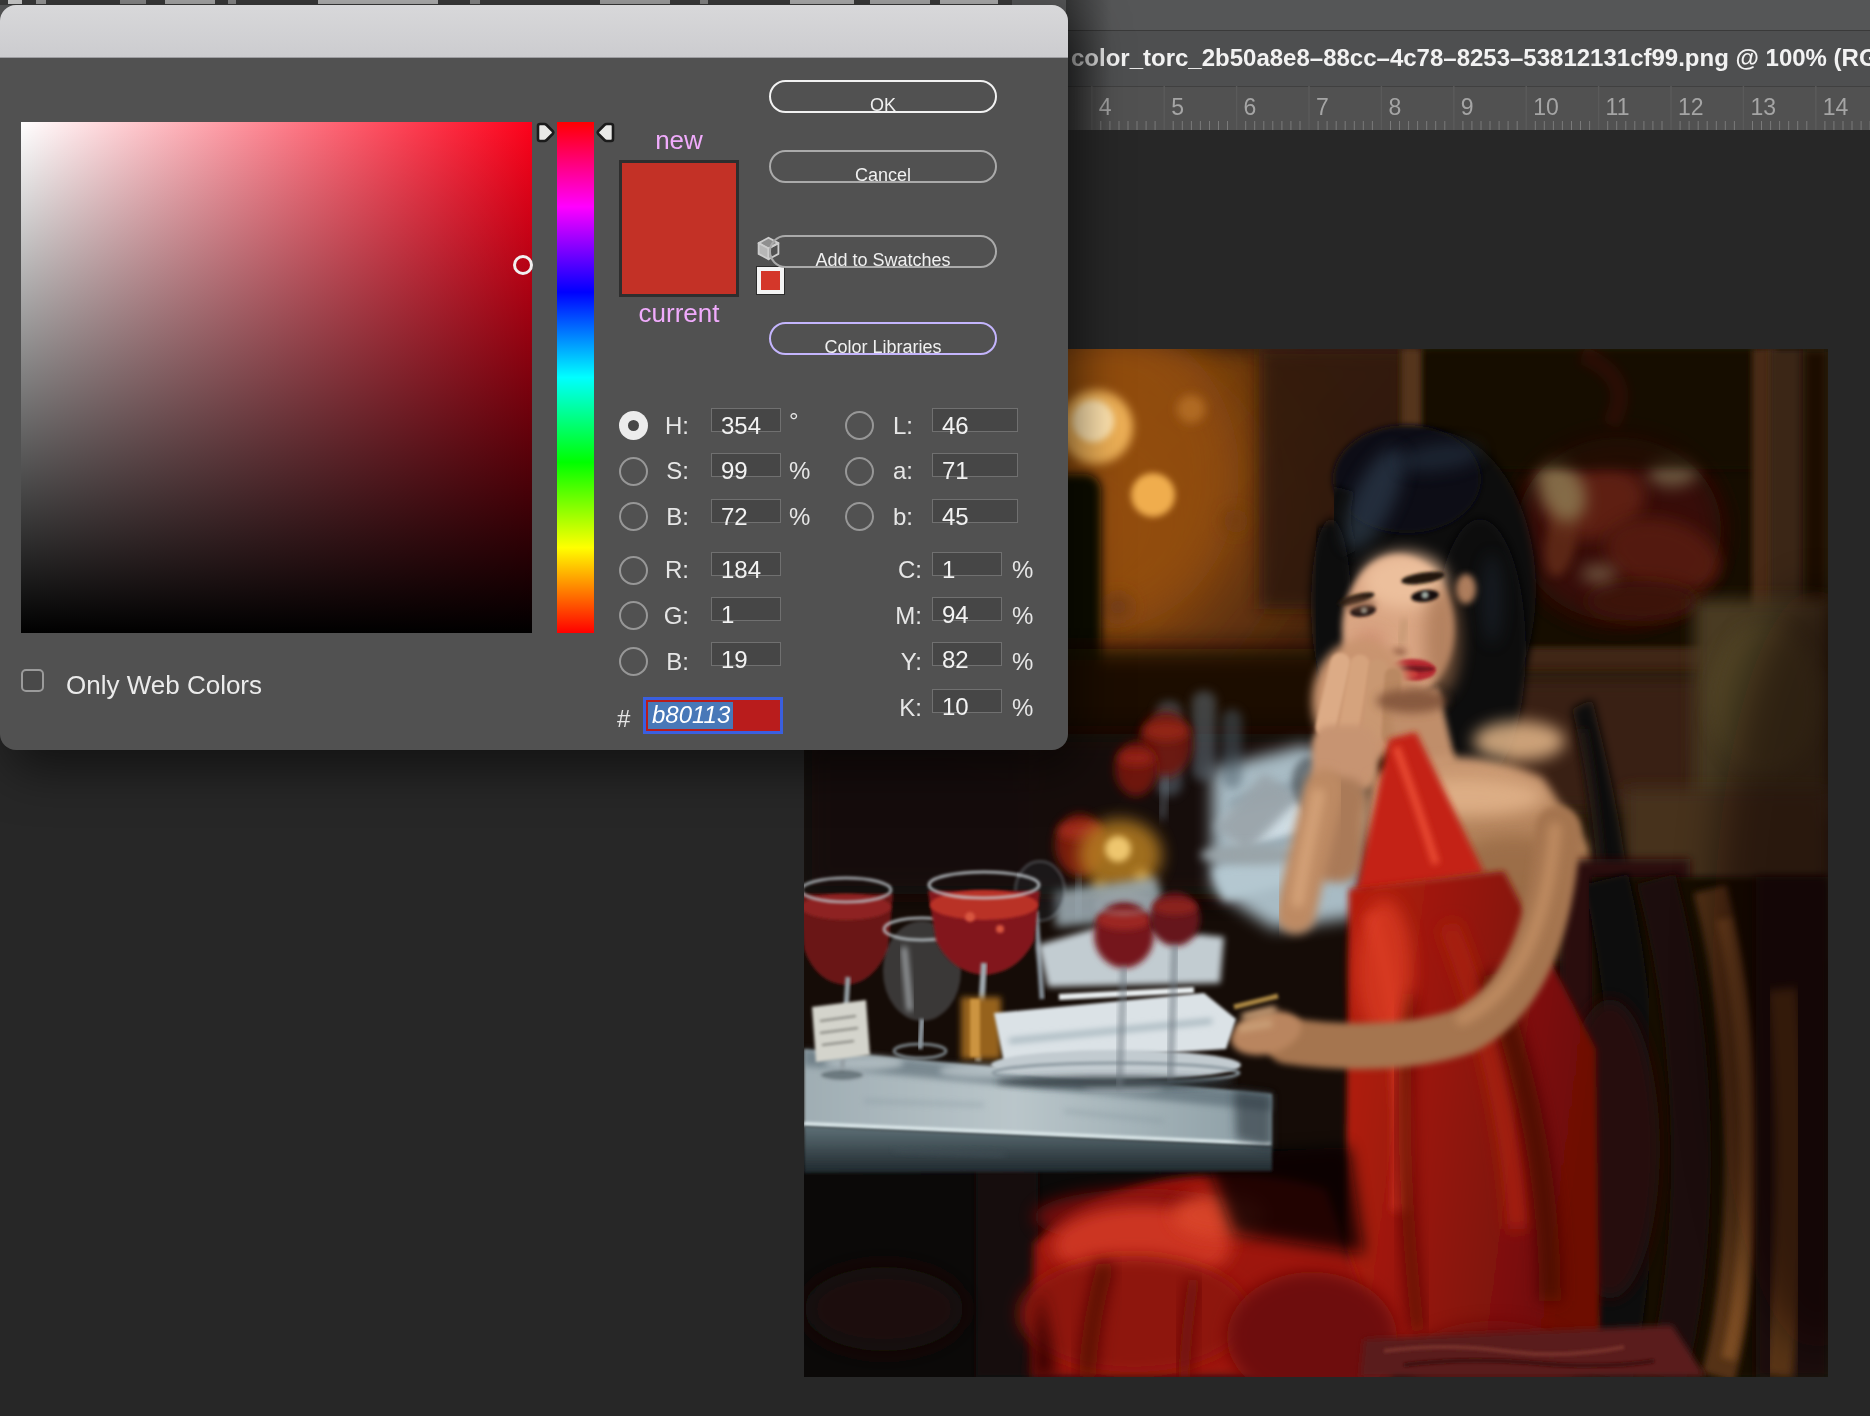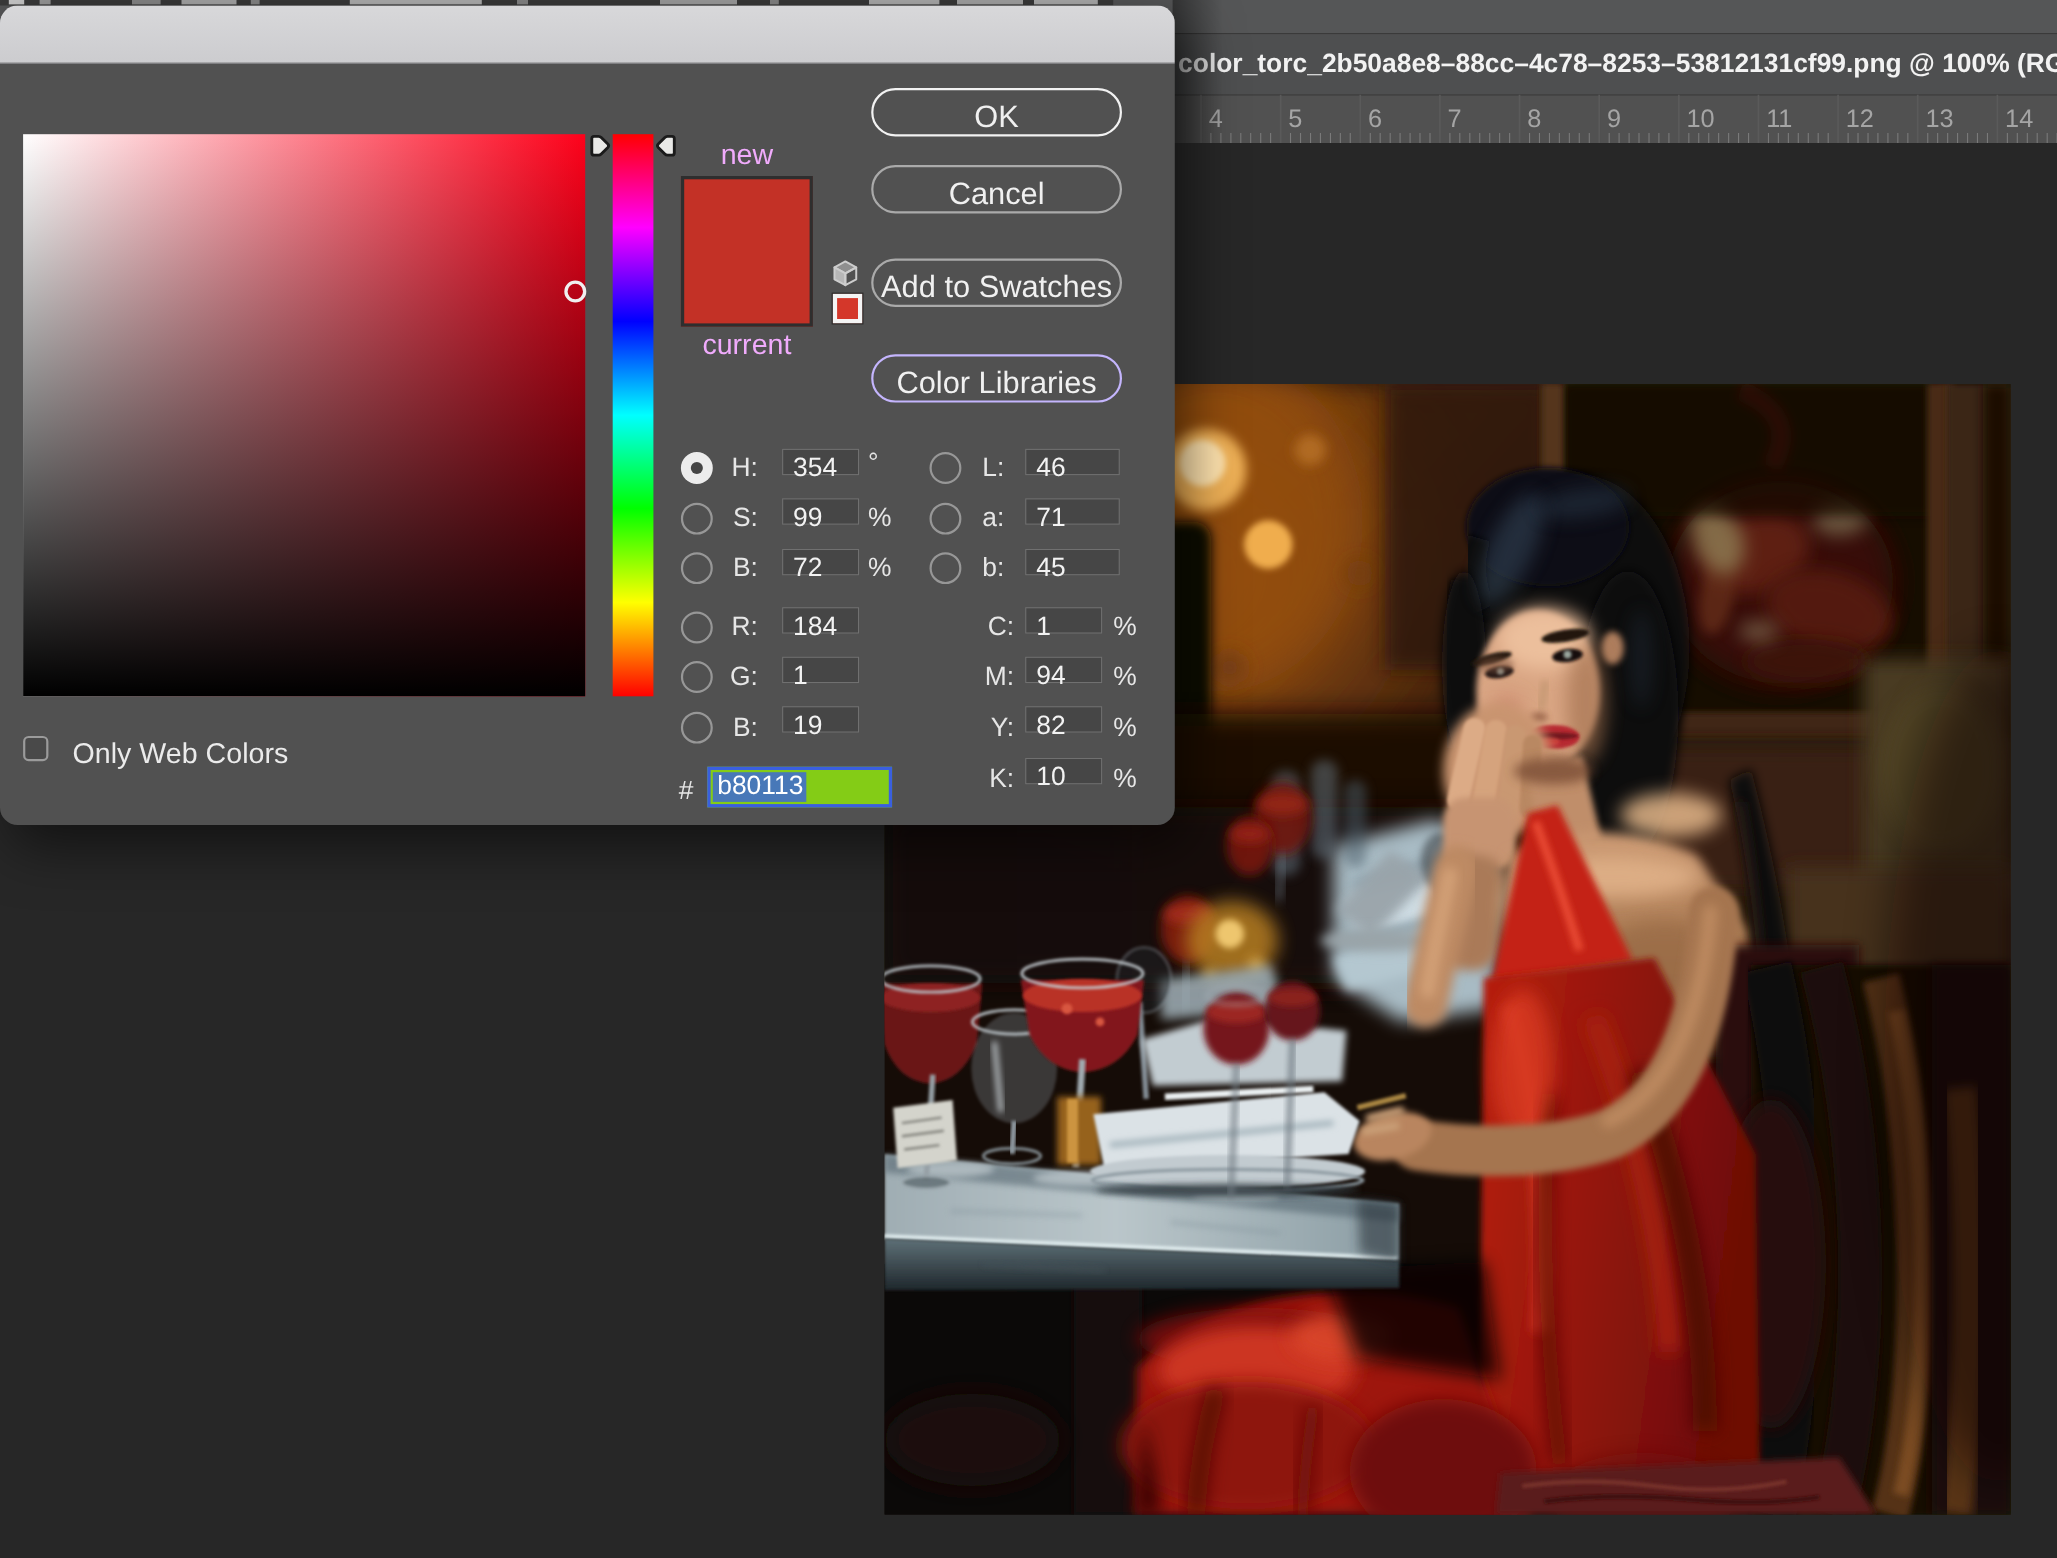--- a/index.html
+++ b/index.html
@@ -35,22 +35,22 @@
     background:linear-gradient(to bottom,#ff0000 0%,#ff00ff 16.6%,#0000ff 33.3%,
       #00ffff 50%,#00ff00 66.6%,#ffff00 83.3%,#ff0000 100%);}
   .lbl{color:#e6e6e6;font-size:24px;line-height:24px;}
   .biglbl{color:#f0abfc;font-size:26px;line-height:26px;}
   
   #swatch{left:619px;top:155px;width:120px;height:137px;background:#c33126;
           border:3px solid #2e2e2e;box-sizing:border-box;}
   #smallswatch{left:757px;top:262px;width:27px;height:27px;background:#d4372a;
           border:4px solid #f4f4f4;box-sizing:border-box;outline:1px solid #2c2c2c;}
   
-  .btn{left:792px;width:228px;height:44px;border-radius:25px;box-sizing:border-box;
-       text-align:center;color:#f0f0f0;font-size:28px;line-height:47px;}
+  .btn{left:769px;width:228px;height:33px;border-radius:25px;box-sizing:border-box;
+       text-align:center;color:#f0f0f0;font-size:18px;line-height:47px;}
   #btnok{top:75px;border:2.5px solid #f2f2f2;}
   #btncancel{top:145px;border:2px solid #aaaaaa;}
   #btnswatch{top:230px;border:2px solid #aaaaaa;}
   #btnlib{top:317px;border:2px solid #c4b5fd;}
   
   .radio{width:29px;height:29px;border-radius:50%;box-sizing:border-box;
          border:2.5px solid #979797;}
   .radiosel{width:29px;height:29px;border-radius:50%;background:#ececec;}
   .radiodot{left:9px;top:9px;width:11px;height:11px;border-radius:50%;background:#454545;}
   
@@ -507,21 +507,21 @@
     <div class="abs field" style="left:932px;top:547px;width:70px">1</div>
     <div class="abs field" style="left:932px;top:592px;width:70px">94</div>
     <div class="abs field" style="left:932px;top:637px;width:70px">82</div>
     <div class="abs field" style="left:932px;top:684px;width:70px">10</div>
     <div class="abs lbl" style="left:1012px;top:553px">%</div>
     <div class="abs lbl" style="left:1012px;top:599px">%</div>
     <div class="abs lbl" style="left:1012px;top:645px">%</div>
     <div class="abs lbl" style="left:1012px;top:691px">%</div>
 
     <div class="abs lbl" style="left:617px;top:702px">#</div>
-    <div class="abs" style="left:643px;top:692px;width:168px;height:37px;box-sizing:border-box;
-         background:#84cc16;border:3px solid #3a5fdf;">
+    <div class="abs" style="left:643px;top:692px;width:140px;height:37px;box-sizing:border-box;
+         background:#b91c1c;border:3px solid #3a5fdf;font-style:italic;">
       <span style="display:inline-block;margin:2px 0 0 2px;background:#4878b8;color:#ffffff;font-size:24px;line-height:26px;padding:0 3px 1px 4px;">b80113</span>
     </div>
 
     <div class="abs" id="checkbox"></div>
     <div class="abs" style="left:66px;top:665px;font-size:26px;color:#ebebeb">Only Web Colors</div>
   </div>
 </div>
 
 </body></html>

